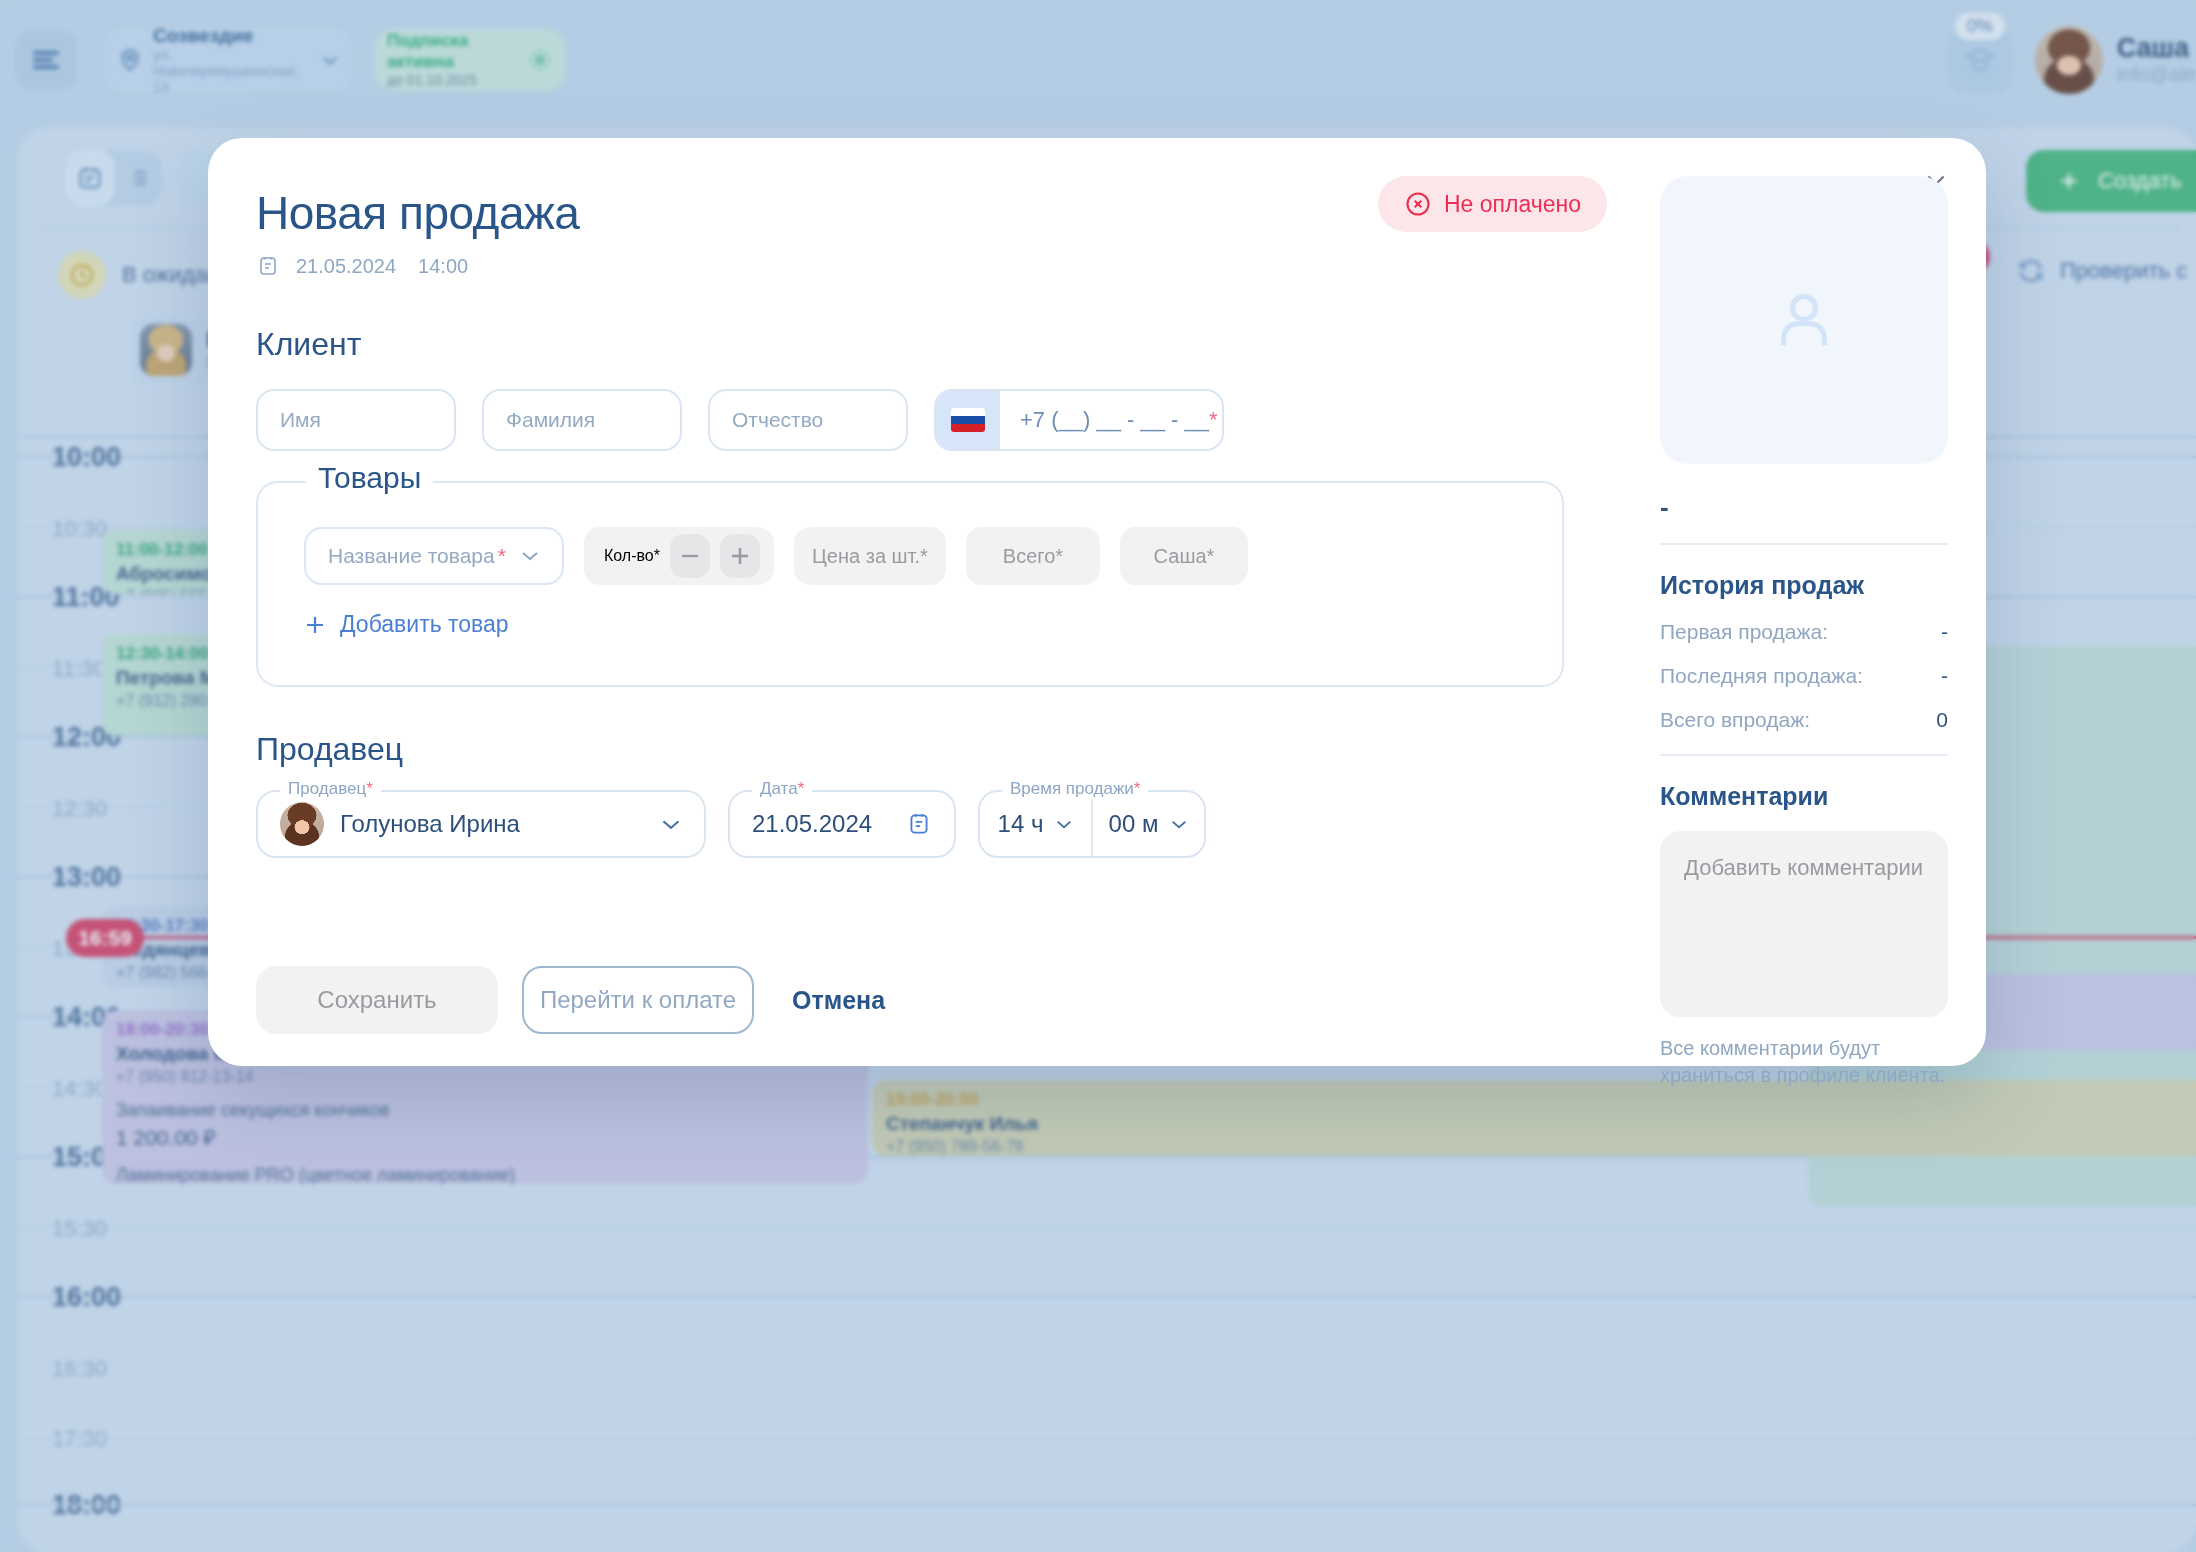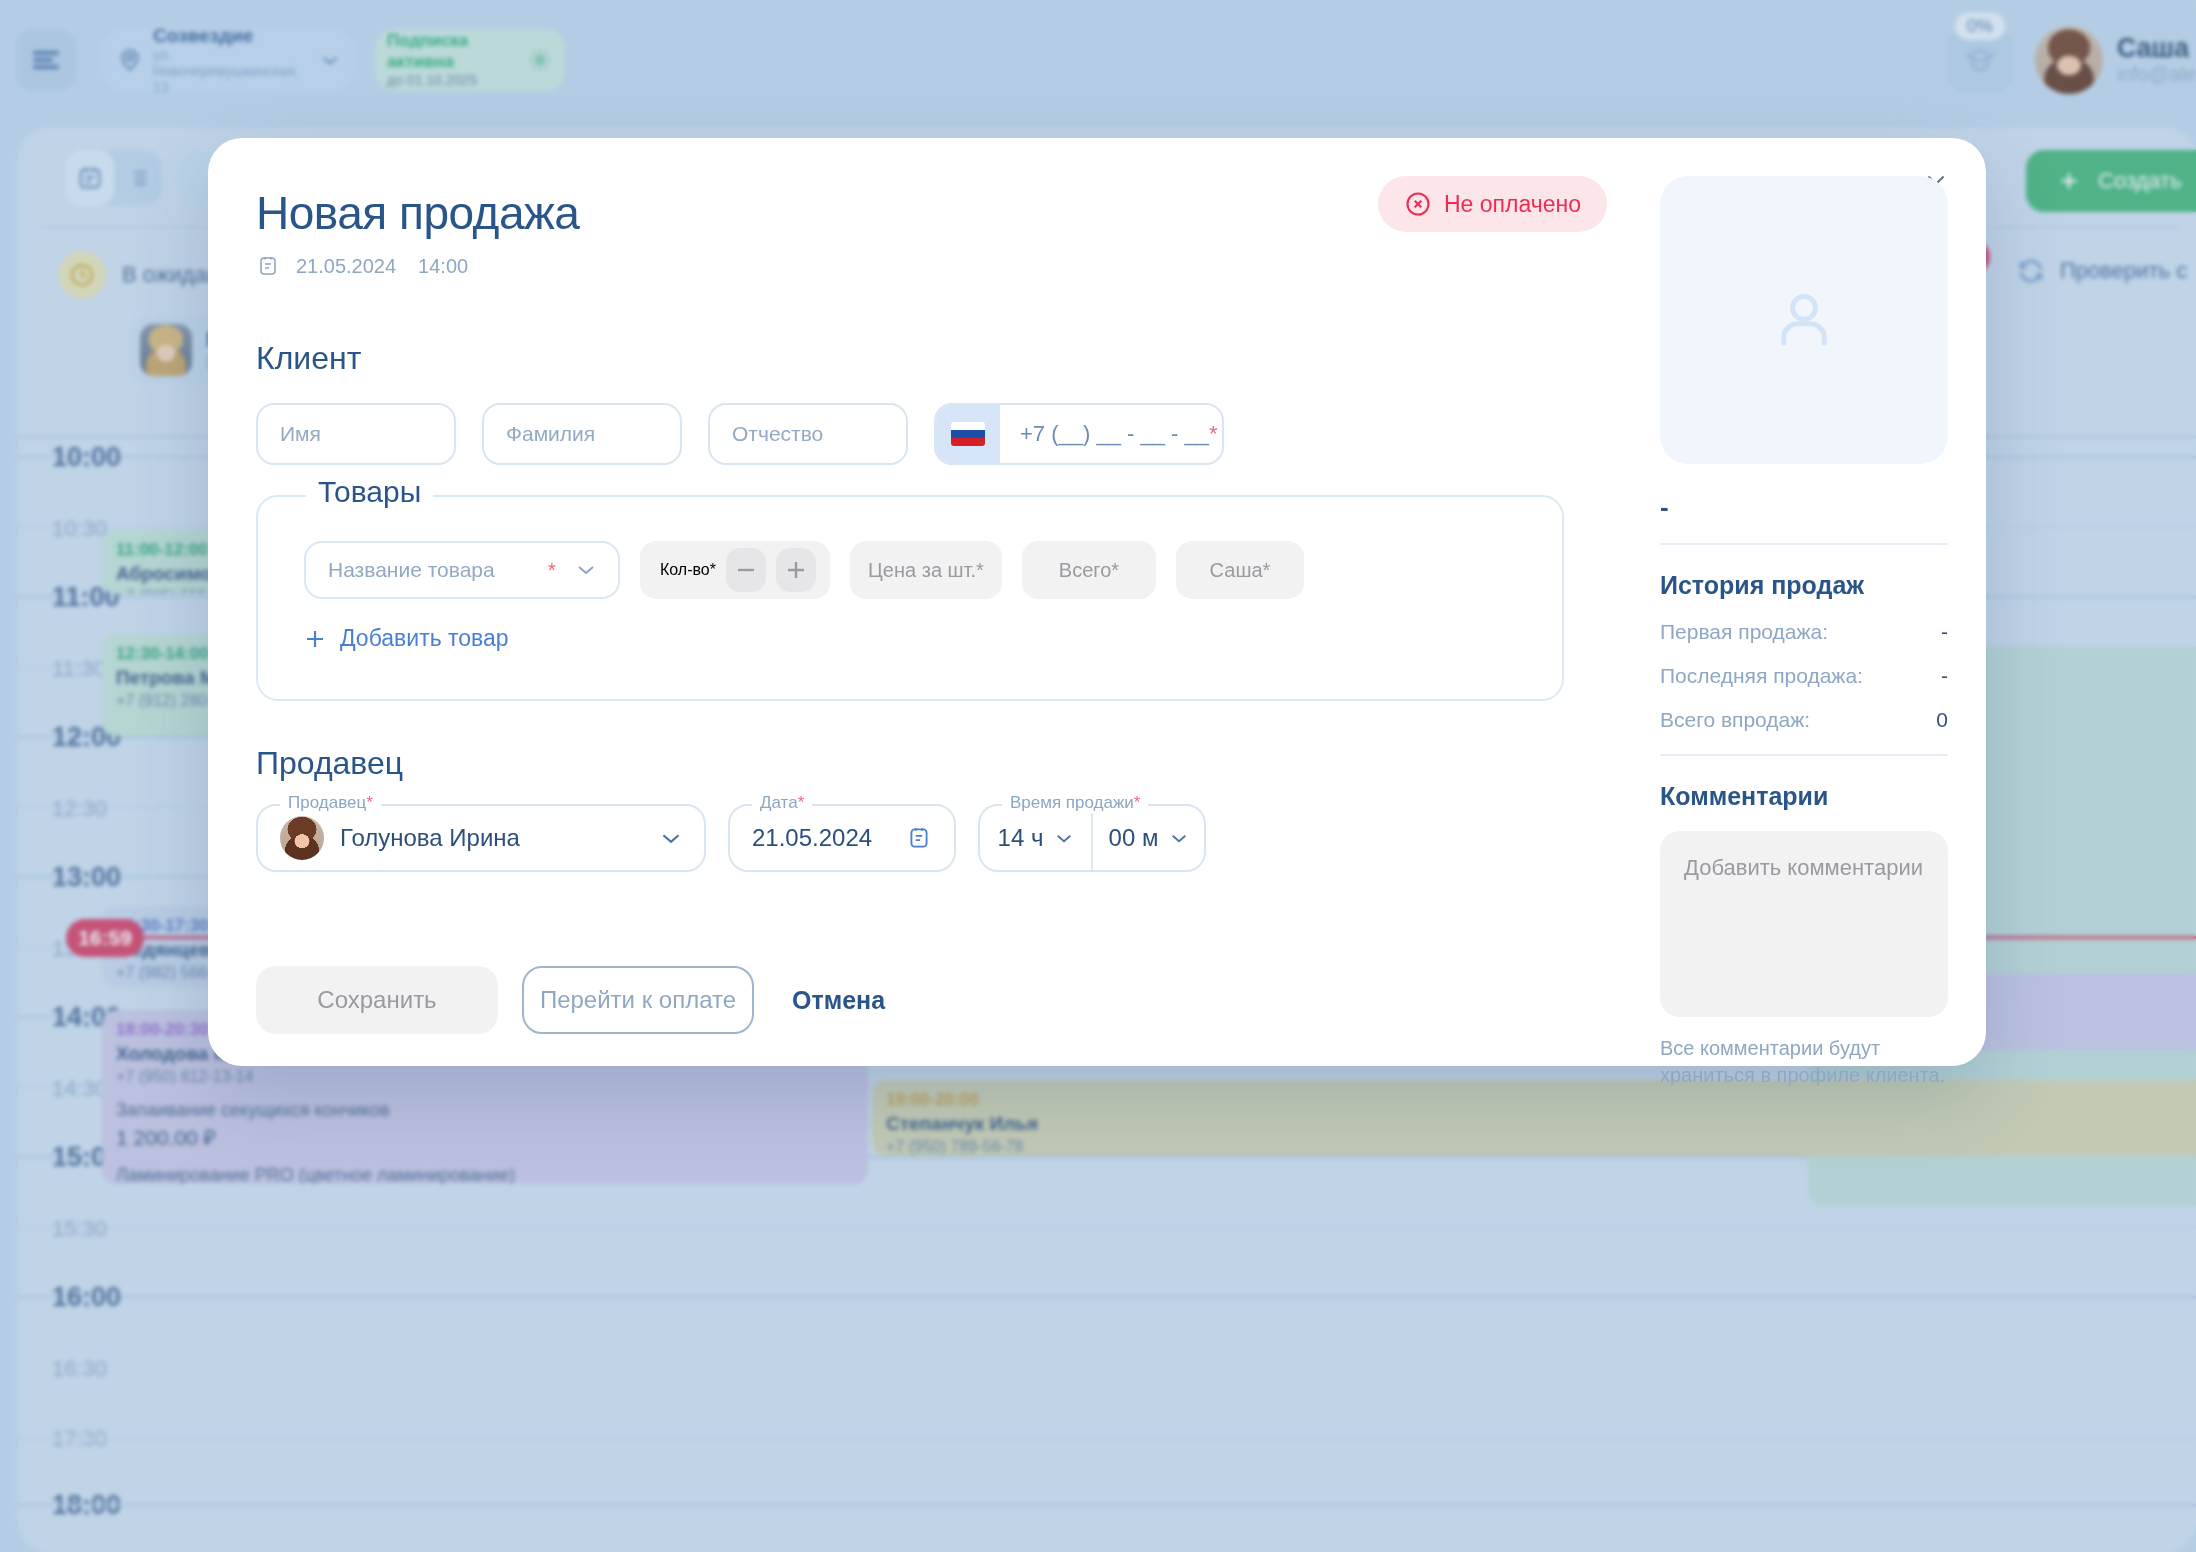--- a/index.html
+++ b/index.html
@@ -120,21 +120,21 @@
   .phone-wrap { display: flex; height: 62px; border: 2px solid #d9e5f2; border-radius: 18px; width: 290px; overflow: hidden; }
   .flag-box { width: 64px; background: #d6e6f8; display: flex; align-items: center; justify-content: center; }
   .flag { width: 34px; height: 24px; border-radius: 3px; overflow: hidden; display: flex; flex-direction: column; }
   .flag i { display: block; height: 8px; } .flag .w { background: #fff; } .flag .b { background: #1b4ea8; } .flag .r { background: #d32027; }
   .phone-val { flex: 1; display: flex; align-items: center; padding-left: 20px; font-size: 22px; color: #6d8cb4; position: relative; }
   .req { color: #f06a80; }
 
   .fieldset { position: relative; margin-top: 30px; border: 2px solid #dce8f6; border-radius: 22px; width: 1308px; height: 206px; }
   .legend { position: absolute; left: 48px; top: -22px; background: #fff; padding: 0 12px; font-size: 30px; color: #2a5588; }
   .goods-row { position: absolute; left: 46px; top: 44px; display: flex; align-items: center; gap: 20px; }
-  .sel-goods { width: 316px; height: 58px; border: 2px solid #dbe7f4; border-radius: 18px; display: flex; align-items: center; padding: 0 22px; font-size: 21px; color: #93a9c4; gap: 6px; }
+  .sel-goods { width: 260px; height: 58px; border: 2px solid #dbe7f4; border-radius: 18px; display: flex; align-items: center; padding: 0 22px; font-size: 21px; color: #93a9c4; }
   .gray-f { height: 58px; background: #f2f2f3; border-radius: 16px; display: flex; align-items: center; justify-content: center; font-size: 20px; color: #9a9aa0; padding: 0 18px; }
   .qty-box { display: flex; align-items: center; gap: 10px; background: #f2f2f3; border-radius: 16px; height: 58px; padding: 0 14px 0 20px; }
   .qty-btn { width: 40px; height: 44px; border-radius: 14px; background: #e6e6e8; display: flex; align-items: center; justify-content: center; font-size: 26px; color: #9a9aa0; }
   .add-goods { position: absolute; left: 46px; top: 128px; display: flex; align-items: center; gap: 14px; font-size: 23px; color: #4a7fd4; }
 
   .sel-row { display: flex; gap: 22px; align-items: flex-start; margin-top: 22px; }
   .ofs { position: relative; border: 2px solid #d9e5f2; border-radius: 20px; height: 68px; display: flex; align-items: center; }
   .ofs > .lbl { position: absolute; left: 22px; top: -13px; background: #fff; padding: 0 8px; font-size: 17px; color: #8da6c3; }
   .seller-fs { width: 450px; padding: 0 22px; gap: 16px; }
   .seller-ava { width: 44px; height: 44px; border-radius: 50%; flex:none;
@@ -380,21 +380,21 @@
       <div class="m-title">Новая продажа</div>
       <div class="m-sub">
         <svg width="24" height="24" viewBox="0 0 24 24" fill="none" stroke="#8fa7c2" stroke-width="1.6">
           <rect x="5" y="4" width="14" height="16" rx="3"></rect>
             <path d="M9 3v2.4M15 3v2.4M9 10h6M9 14h4"></path>
         </svg>
         <span class="m-sub-txt">21.05.2024</span>
         <span class="m-sub-txt t2">14:00</span>
       </div>
 
-      <div class="sec-h" style="margin-top:62px">Клиент</div>
+      <div class="sec-h" style="margin-top:48px">Клиент</div>
 
       <div class="row" style="margin-top:26px">
         <div class="inp w1">Имя</div>
         <div class="inp w1">Фамилия</div>
         <div class="inp w1">Отчество</div>
         <div class="phone-wrap">
           <div class="flag-box">
             <div class="flag">
                 <i class="w"></i>
                 <i class="b"></i>

